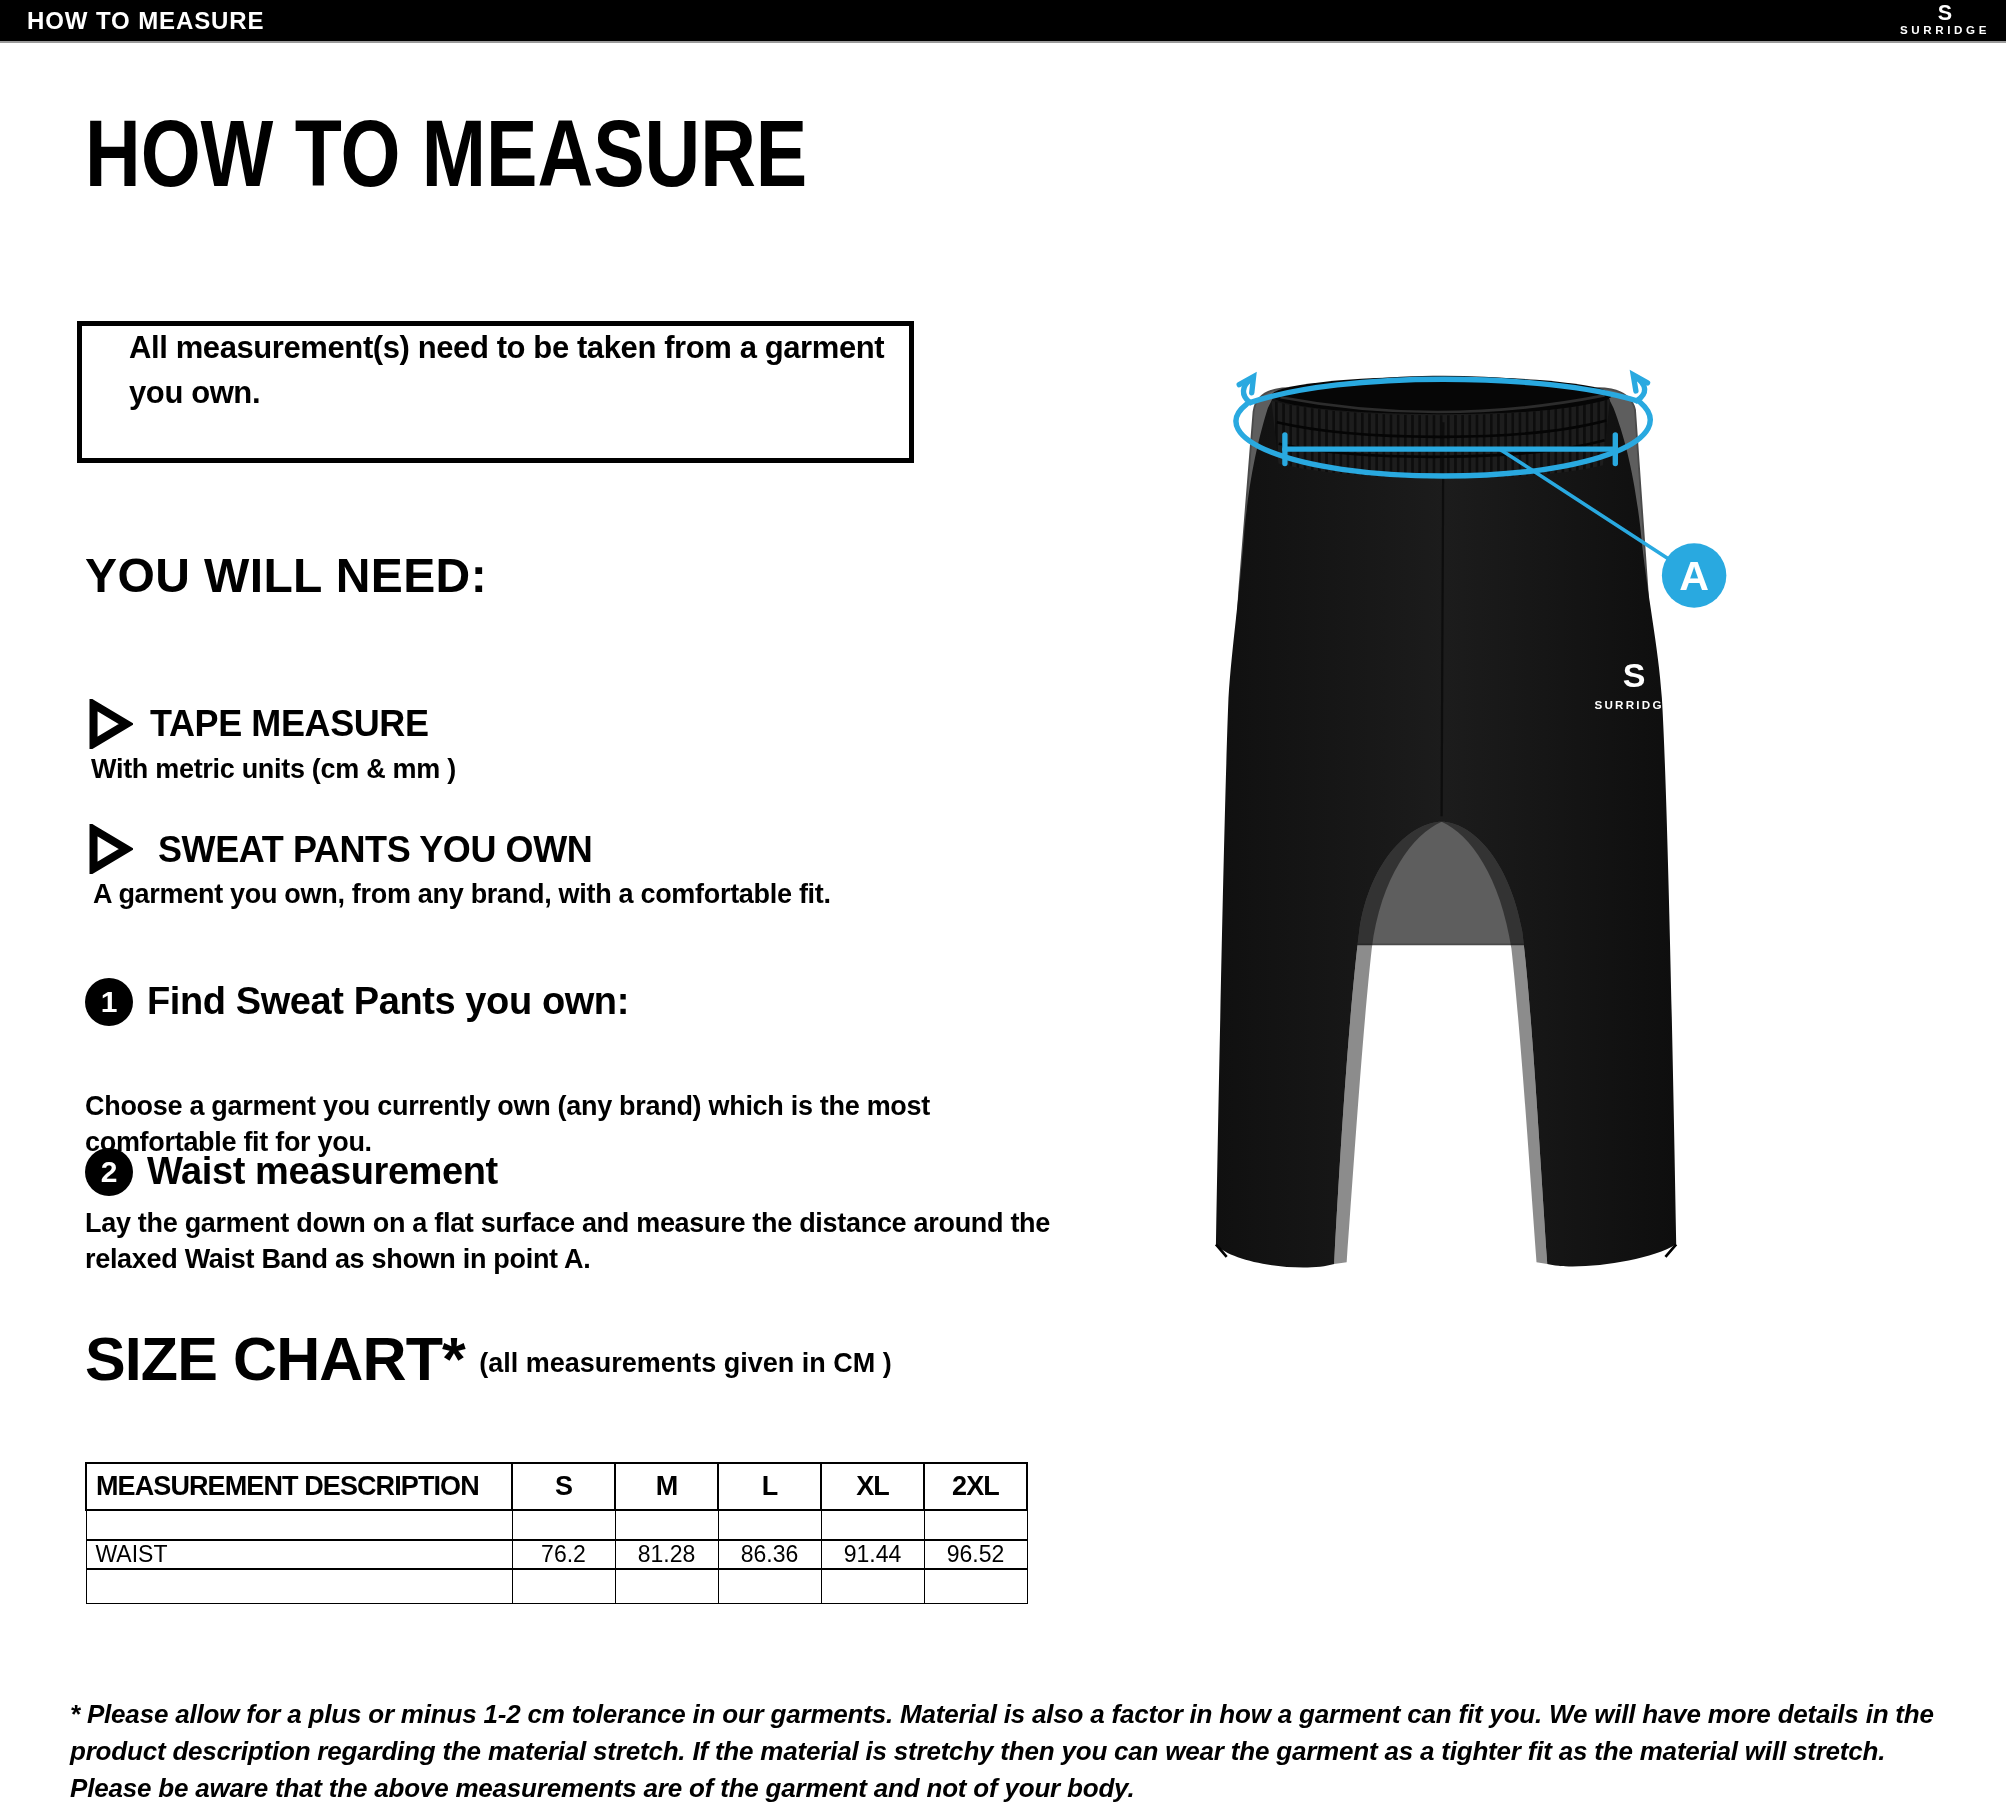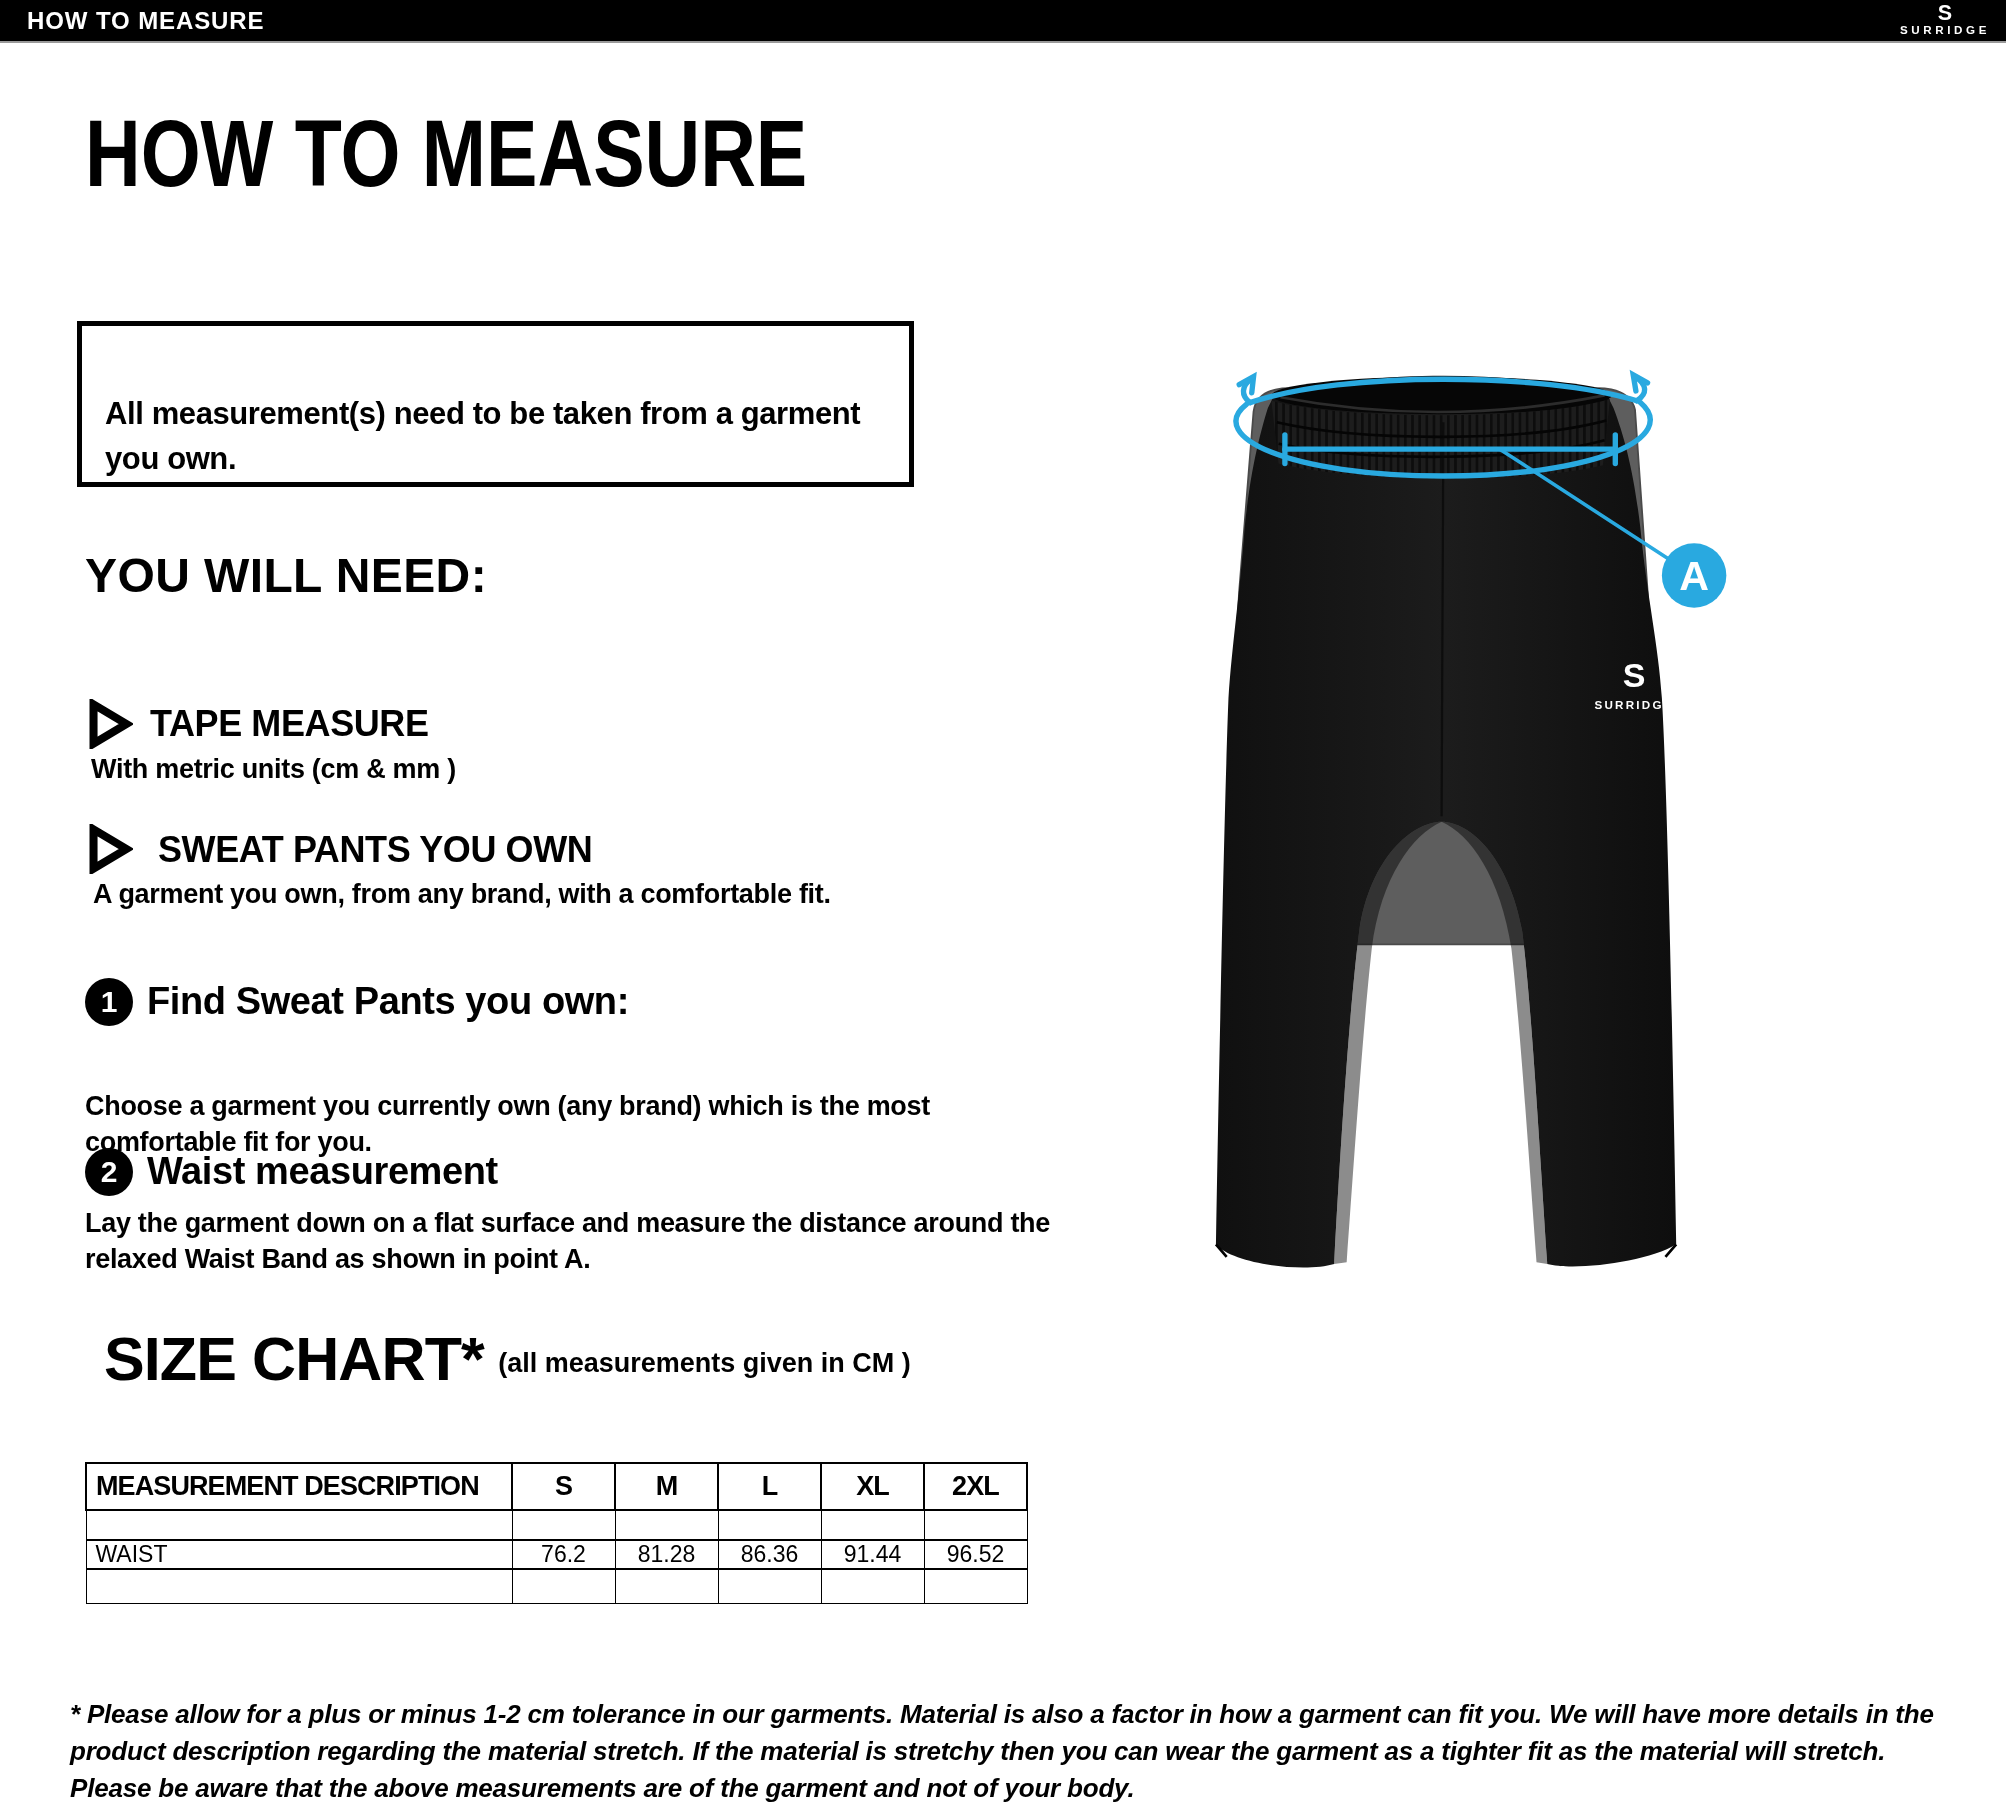--- a/index.html
+++ b/index.html
@@ -24,23 +24,23 @@
   }
   .topbar-logo .mark{color:#fff;font-weight:bold;font-size:21.5px;line-height:19.7px;}
   .topbar-logo .word{color:#fff;font-weight:bold;font-size:11.6px;letter-spacing:3.6px;}
   
   .h1{
     position:absolute;left:85px;top:100px;
     font-size:94px;font-weight:bold;letter-spacing:0px;white-space:nowrap;
     transform:scaleX(0.82);transform-origin:left center;
   }
   .notice-box{
-    position:absolute;left:77px;top:321px;width:837px;height:166px;
+    position:absolute;left:77px;top:321px;width:837px;height:142px;
     border:5.4px solid #000;box-sizing:border-box;
-    display:flex;align-items:flex-end;
+    display:flex;align-items:flex-start;padding-left:24px;
   }
   .notice-box .txt{
     padding:0 23px;font-size:31px;font-weight:bold;line-height:1.45;
     letter-spacing:-0.4px;
   }
   .h2{
     position:absolute;left:85px;top:548px;
     font-size:48px;font-weight:bold;letter-spacing:0.4px;white-space:nowrap;
   }
   
@@ -63,21 +63,21 @@
   .step-title{
     position:absolute;font-size:38px;font-weight:bold;line-height:50px;
     white-space:nowrap;letter-spacing:-0.4px;
   }
   .step-desc{
     position:absolute;font-size:27px;font-weight:bold;line-height:1.35;
     letter-spacing:-0.3px;
   }
   
   .sc-head{position:absolute;left:85px;top:1324px;display:flex;align-items:flex-end;}
-  .sc-title{font-size:61px;font-weight:bold;letter-spacing:-0.9px;white-space:nowrap;margin-left:19px;}
+  .sc-title{font-size:61px;font-weight:bold;letter-spacing:-0.9px;white-space:nowrap;}
   .sc-sub{font-size:27px;font-weight:bold;margin-left:14.3px;margin-bottom:15px;white-space:nowrap;}
   table.size-chart{
     position:absolute;left:85px;top:1462px;border-collapse:collapse;
     table-layout:fixed;
   }
   table.size-chart td,table.size-chart th{
     border:1.8px solid #000;padding:0 9px;box-sizing:border-box;
     font-weight:normal;
   }
   table.size-chart tr.hdr th{

